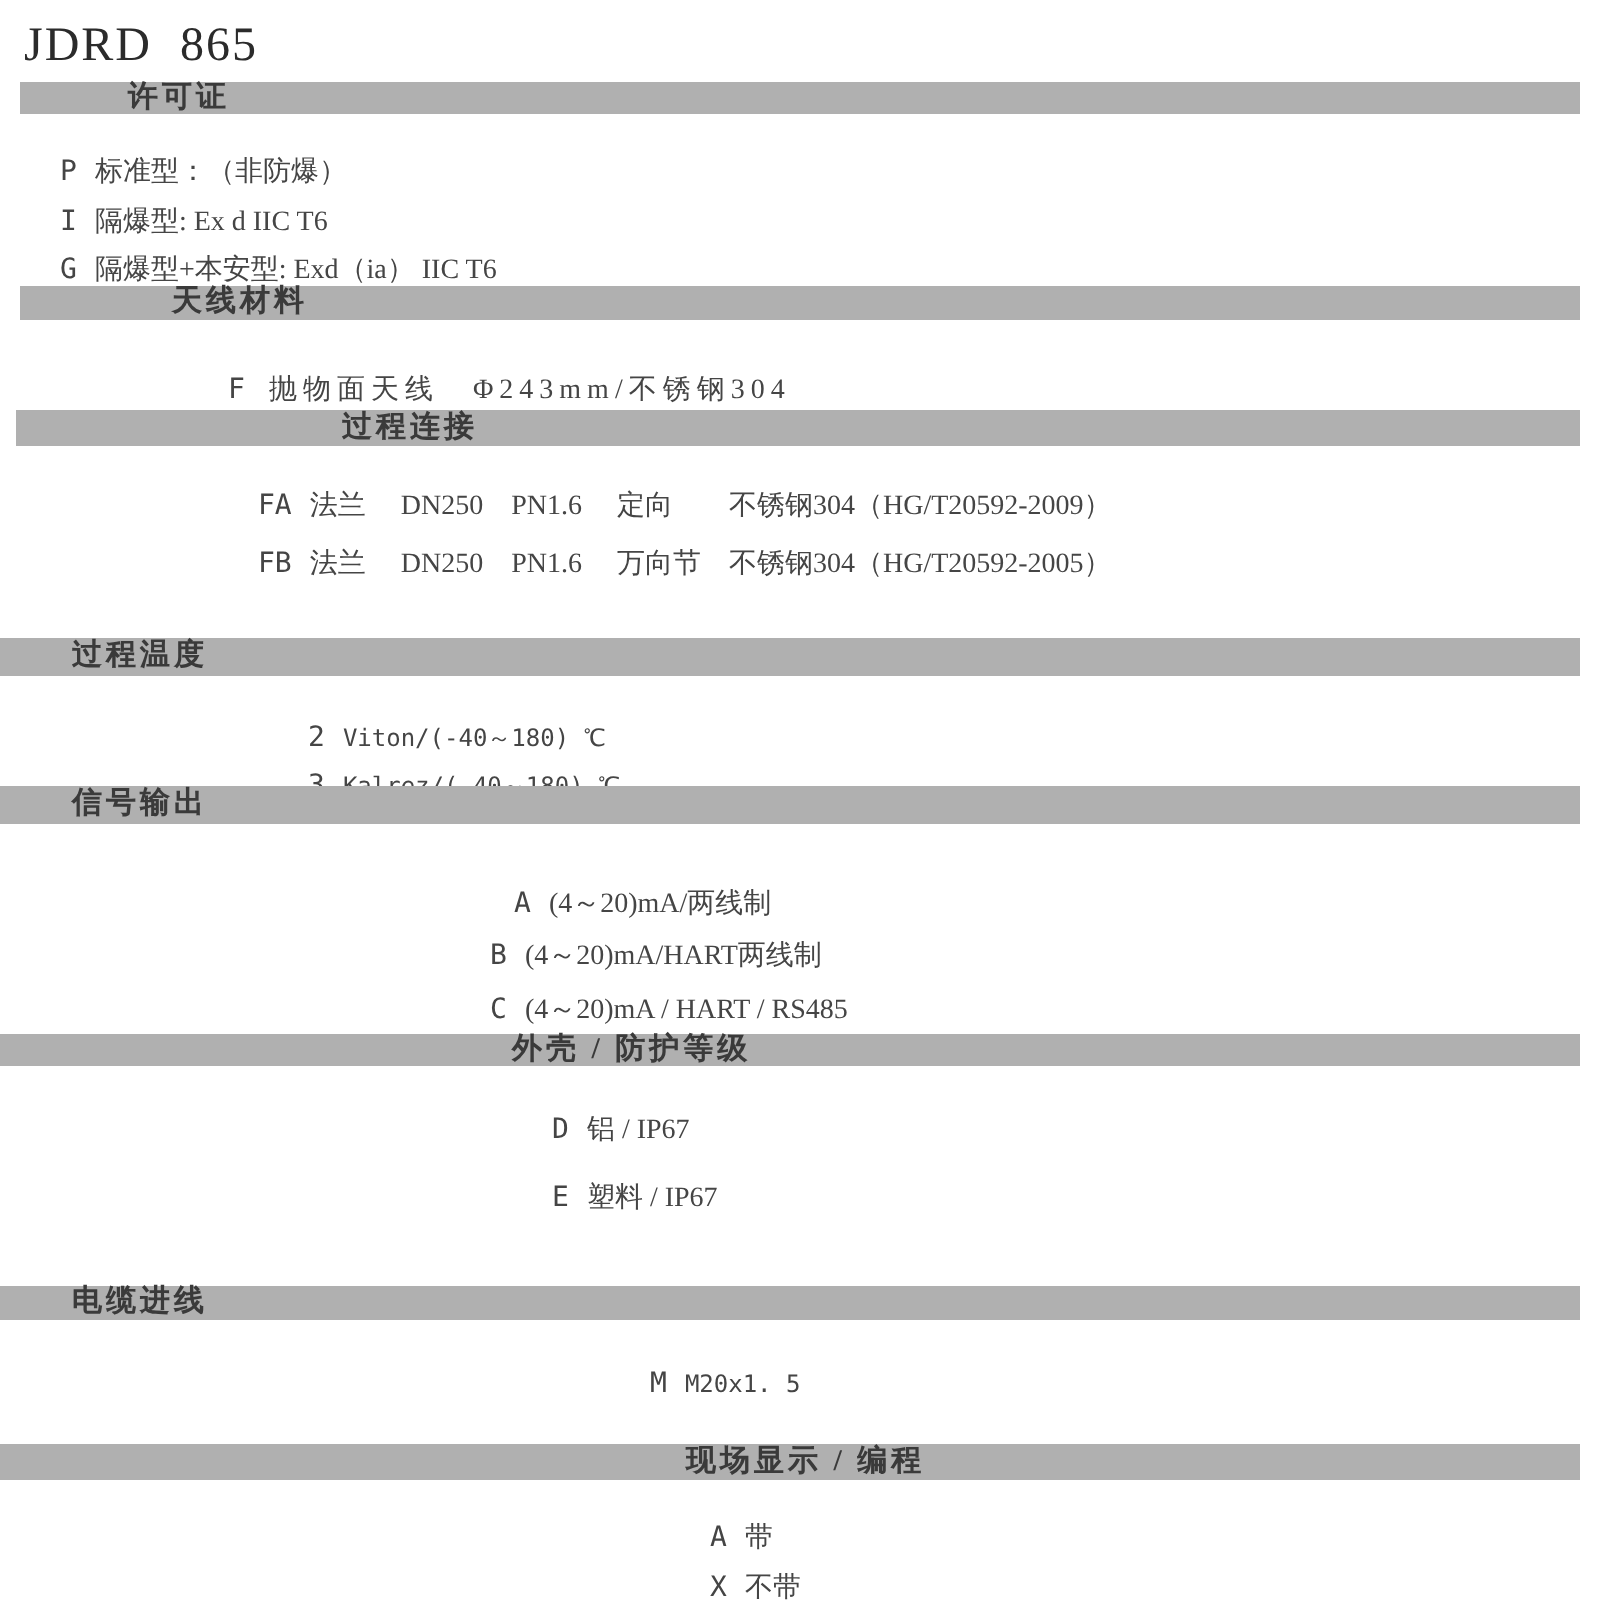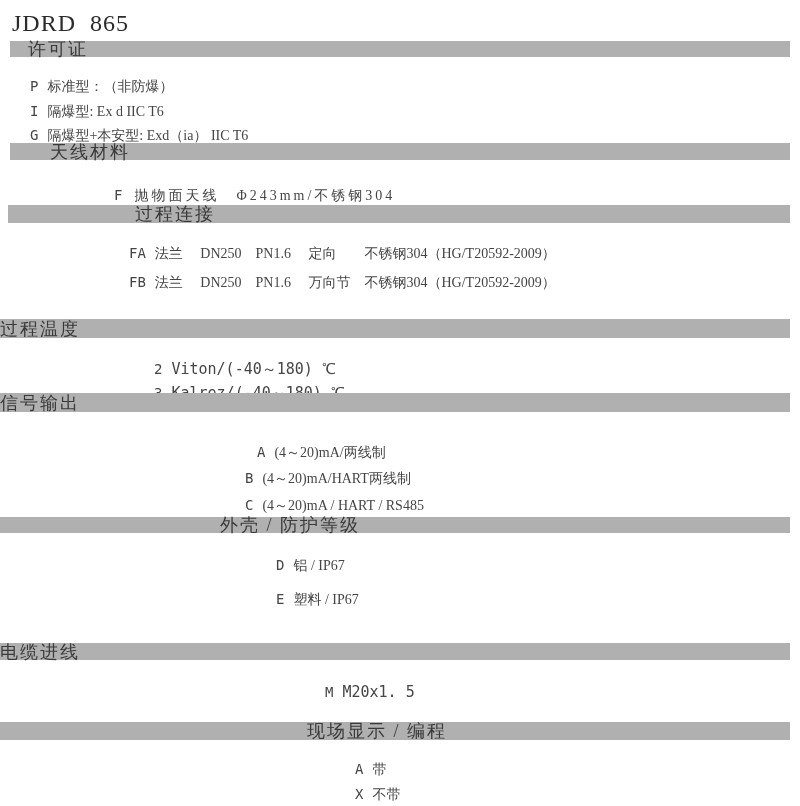--- a/index.html
+++ b/index.html
@@ -23,24 +23,25 @@
     font-family:Liberation Serif, serif;
     font-size:24px;color:var(--title-text);
     white-space:pre;letter-spacing:1px;
   }
   .bar{
     position:absolute;
     background:var(--bar);
     display:flex;align-items:center;
   }
   .bar-label{
-    font-size:18px;font-weight:normal;
+    font-size:15px;font-weight:bold;
     color:var(--header-text);
     letter-spacing:2px;white-space:pre;
     line-height:1;
+    margin-left:36px;
   }
   .b1{left:10px;top:41px;width:780px;height:16px;padding-left:18px;}
   .b2{left:10px;top:143px;width:780px;height:17px;padding-left:40px;}
   .b3{left:8px;top:205px;width:782px;height:18px;padding-left:127px;}
   .b4{left:0px;top:319px;width:790px;height:19px;}
   .b5{left:0px;top:393px;width:790px;height:19px;}
   .b6{left:0px;top:517px;width:790px;height:16px;padding-left:220px;}
   .b7{left:0px;top:643px;width:790px;height:17px;}
   .b8{left:0px;top:722px;width:790px;height:18px;padding-left:307px;}
   .row{
@@ -49,21 +50,21 @@
     white-space:pre;line-height:1;
     font-family:"Liberation Serif","DejaVu Serif",serif;
   }
   .code{
     display:inline-block;
     margin-right:9px;
     font-family:"DejaVu Sans Mono","Liberation Mono",monospace;
     font-size:14px;
   }
   .txt{white-space:pre;text-align:right;}
-  .latin{font-family:"DejaVu Sans Mono","Liberation Mono",monospace;font-size:15px;}
+  .latin{font-family:"DejaVu Sans Mono","Liberation Mono",monospace;font-size:12px;}
   .spread{letter-spacing:3px;}
   .frac{font-family:"DejaVu Sans Mono","Liberation Mono",monospace;}
   .frac sup{font-size:9px;vertical-align:6px;}
   .frac sub{font-size:9px;vertical-align:-3px;}
   .frac .fsep{font-size:13px;}
 </style>
 </head>
 <body>
 
 <div class="page">
@@ -90,21 +91,21 @@
     <span class="code">F</span><span class="txt">抛物面天线　Φ243mm/不锈钢304</span>
   </div>
 
   <div class="bar b3">
     <span class="bar-label">过程连接</span>
   </div>
   <div class="row" style="left:115px;top:232px">
     <span class="code">FA</span><span class="txt">法兰　 DN250　PN1.6　 定向　　不锈钢304（HG/T20592-2009）</span>
   </div>
   <div class="row" style="left:115px;top:261px">
-    <span class="code">FB</span><span class="txt">法兰　 DN250　PN1.6　 万向节　不锈钢304（HG/T20592-2009）</span>
+    <span class="code">FB</span><span class="txt">法兰　 DN250　PN1.6　 万向节　不锈钢304（HG/T20592-2005）</span>
   </div>
 
   <div class="bar b4">
     <span class="bar-label">过程温度</span>
   </div>
   <div class="row" style="left:140px;top:348px">
     <span class="code">2</span><span class="txt latin">Viton/(-40～180) ℃</span>
   </div>
   <div class="row" style="left:140px;top:372px">
     <span class="code">3</span><span class="txt latin">Kalrez/(-40～180) ℃</span>

